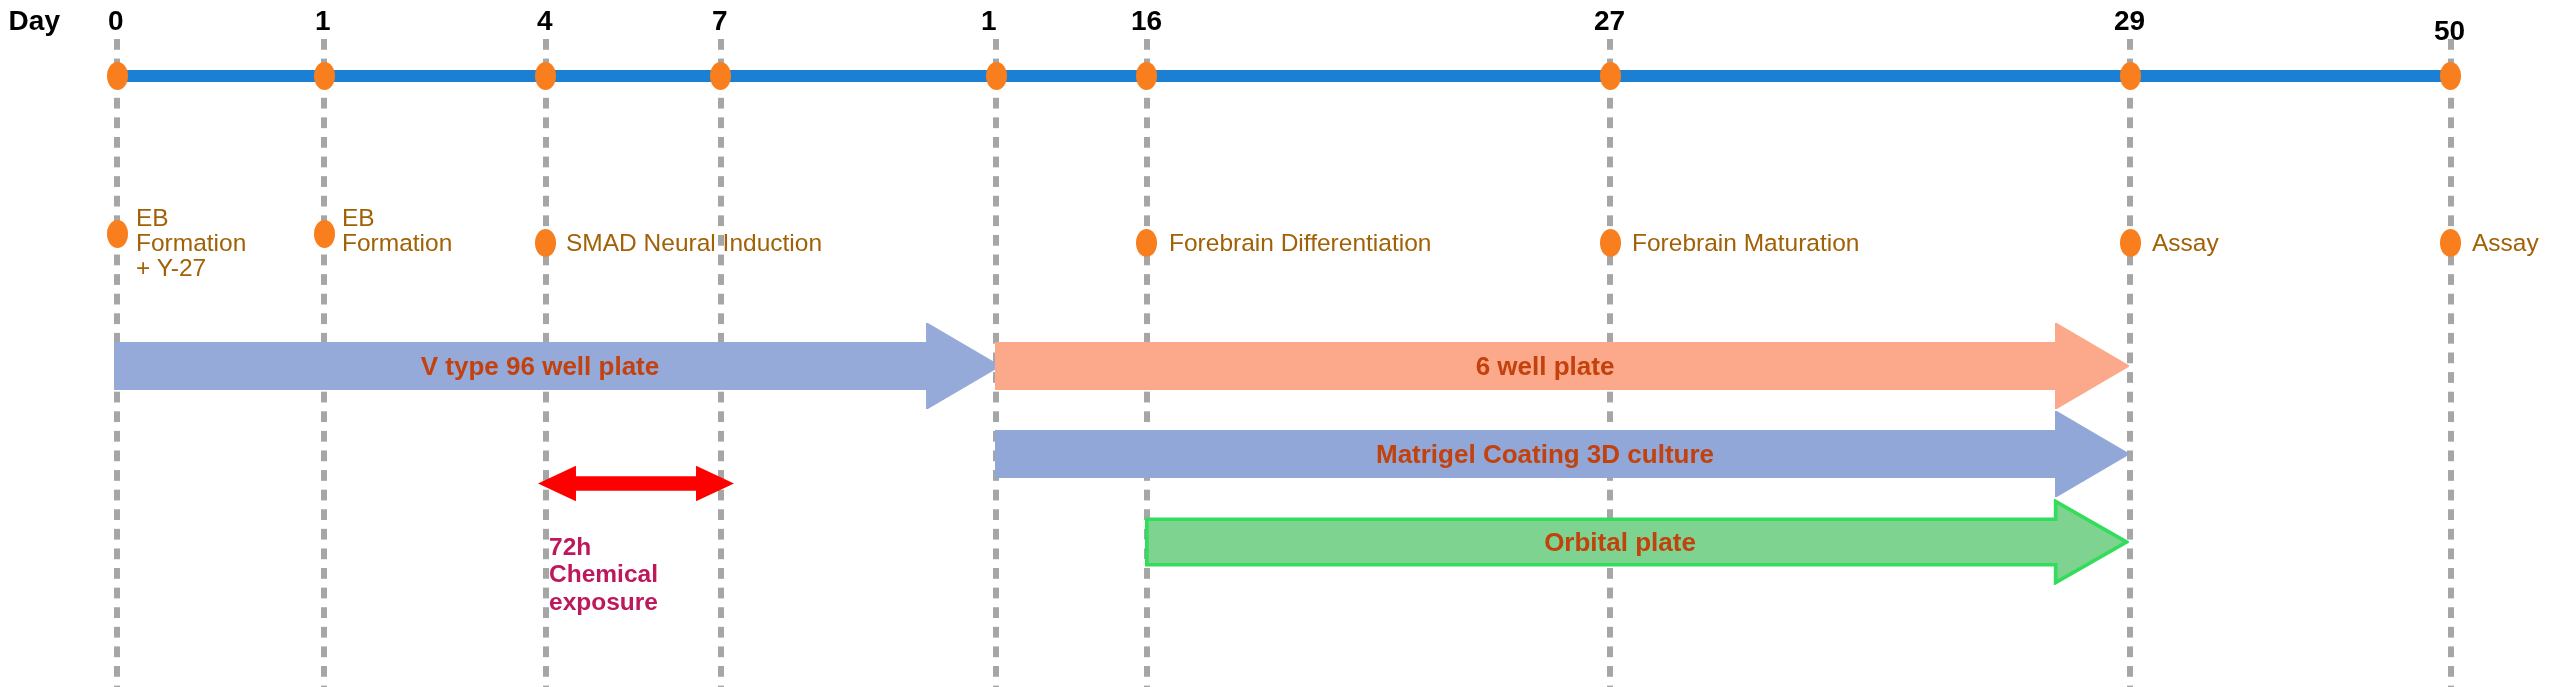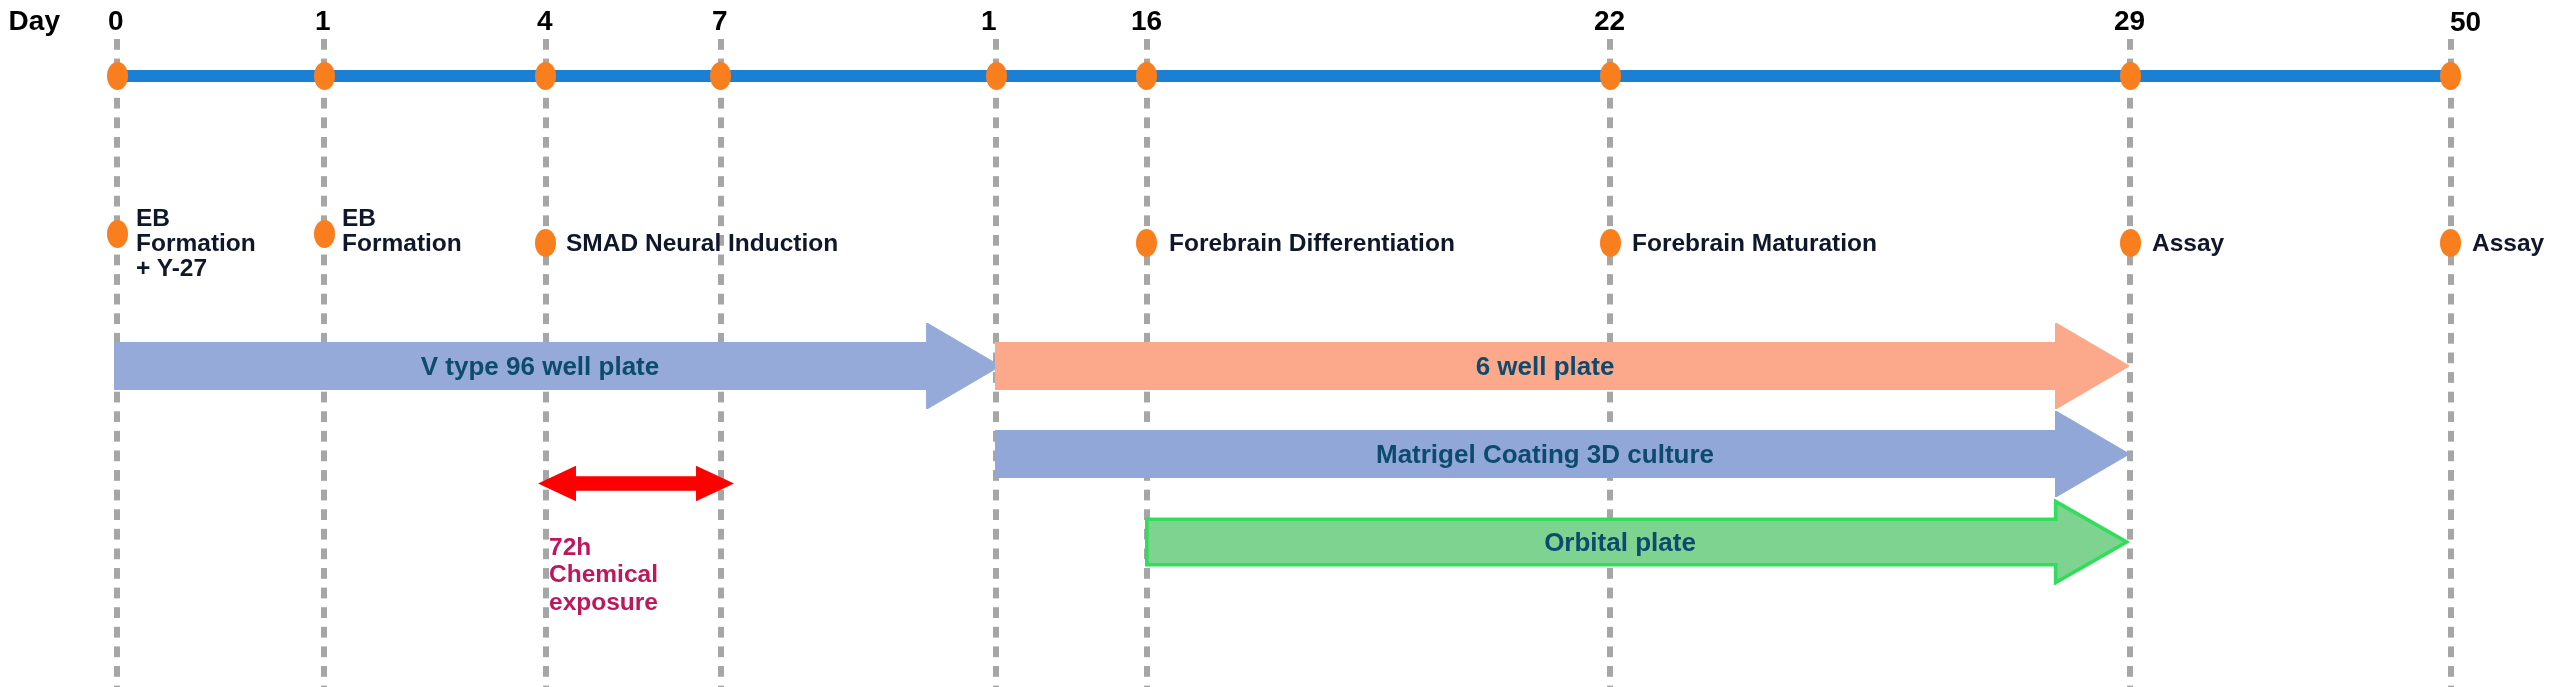--- a/index.html
+++ b/index.html
@@ -14,28 +14,28 @@
   
   .axis-line{position:absolute;height:12.2px;background:#1b7fd4;}
   .axis-dot{position:absolute;width:21px;height:28px;border-radius:50%;background:#f97f1e;}
 
   
   .day-label{position:absolute;font-weight:bold;font-size:28px;color:#000;white-space:nowrap;}
   .day-prefix{position:absolute;font-weight:bold;font-size:28px;color:#000;white-space:nowrap;}
 
   
   .ms-dot{position:absolute;width:21px;height:28px;border-radius:50%;background:#f97f1e;}
-  .ms-text{position:absolute;font-weight:bold;font-size:24.5px;color:#0f172a;line-height:1.03;white-space:pre-line;}
+  .ms-text{position:absolute;font-weight:normal;font-size:24.5px;color:#a16207;line-height:1.03;white-space:pre-line;}
 
   
   .phase{position:absolute;}
   .phase svg{display:block;}
   .phase-label{position:absolute;top:0;left:0;width:100%;height:100%;
       display:flex;align-items:center;justify-content:center;
-      font-weight:bold;font-size:26px;color:#0c4a6e;pointer-events:none;}
+      font-weight:bold;font-size:26px;color:#c2410c;pointer-events:none;}
   .phase-label span{transform:translateX(-17px);}
 
   
   .red-arrow{position:absolute;}
   .red-text{position:absolute;font-weight:bold;font-size:24.5px;color:#be185d;
      line-height:1.12;white-space:pre-line;}
 </style>
 </head>
 <body>
 
@@ -54,23 +54,23 @@
   <div class="axis-line" style="left:117px;top:70px;width:2338px;"></div>
 
   <div class="day-prefix" style="left:8.6px;top:4.9px;">Day</div>
 
   <div class="day-label" style="left:108px;top:4.9px;">0</div>
   <div class="day-label" style="left:315px;top:4.9px;">1</div>
   <div class="day-label" style="left:537px;top:4.9px;">4</div>
   <div class="day-label" style="left:712px;top:4.9px;">7</div>
   <div class="day-label" style="left:981px;top:4.9px;">1</div>
   <div class="day-label" style="left:1131px;top:4.9px;">16</div>
-  <div class="day-label" style="left:1594px;top:4.9px;">22</div>
+  <div class="day-label" style="left:1594px;top:4.9px;">27</div>
   <div class="day-label" style="left:2114px;top:4.9px;">29</div>
-  <div class="day-label" style="left:2434px;top:6px;margin-left:16px;">50</div>
+  <div class="day-label" style="left:2434px;top:15px;">50</div>
 
   <div class="axis-dot" style="left:107px;top:62px;"></div>
   <div class="axis-dot" style="left:314px;top:62px;"></div>
   <div class="axis-dot" style="left:535px;top:62px;"></div>
   <div class="axis-dot" style="left:710px;top:62px;"></div>
   <div class="axis-dot" style="left:986px;top:62px;"></div>
   <div class="axis-dot" style="left:1136px;top:62px;"></div>
   <div class="axis-dot" style="left:1600px;top:62px;"></div>
   <div class="axis-dot" style="left:2120px;top:62px;"></div>
   <div class="axis-dot" style="left:2440px;top:62px;"></div>

